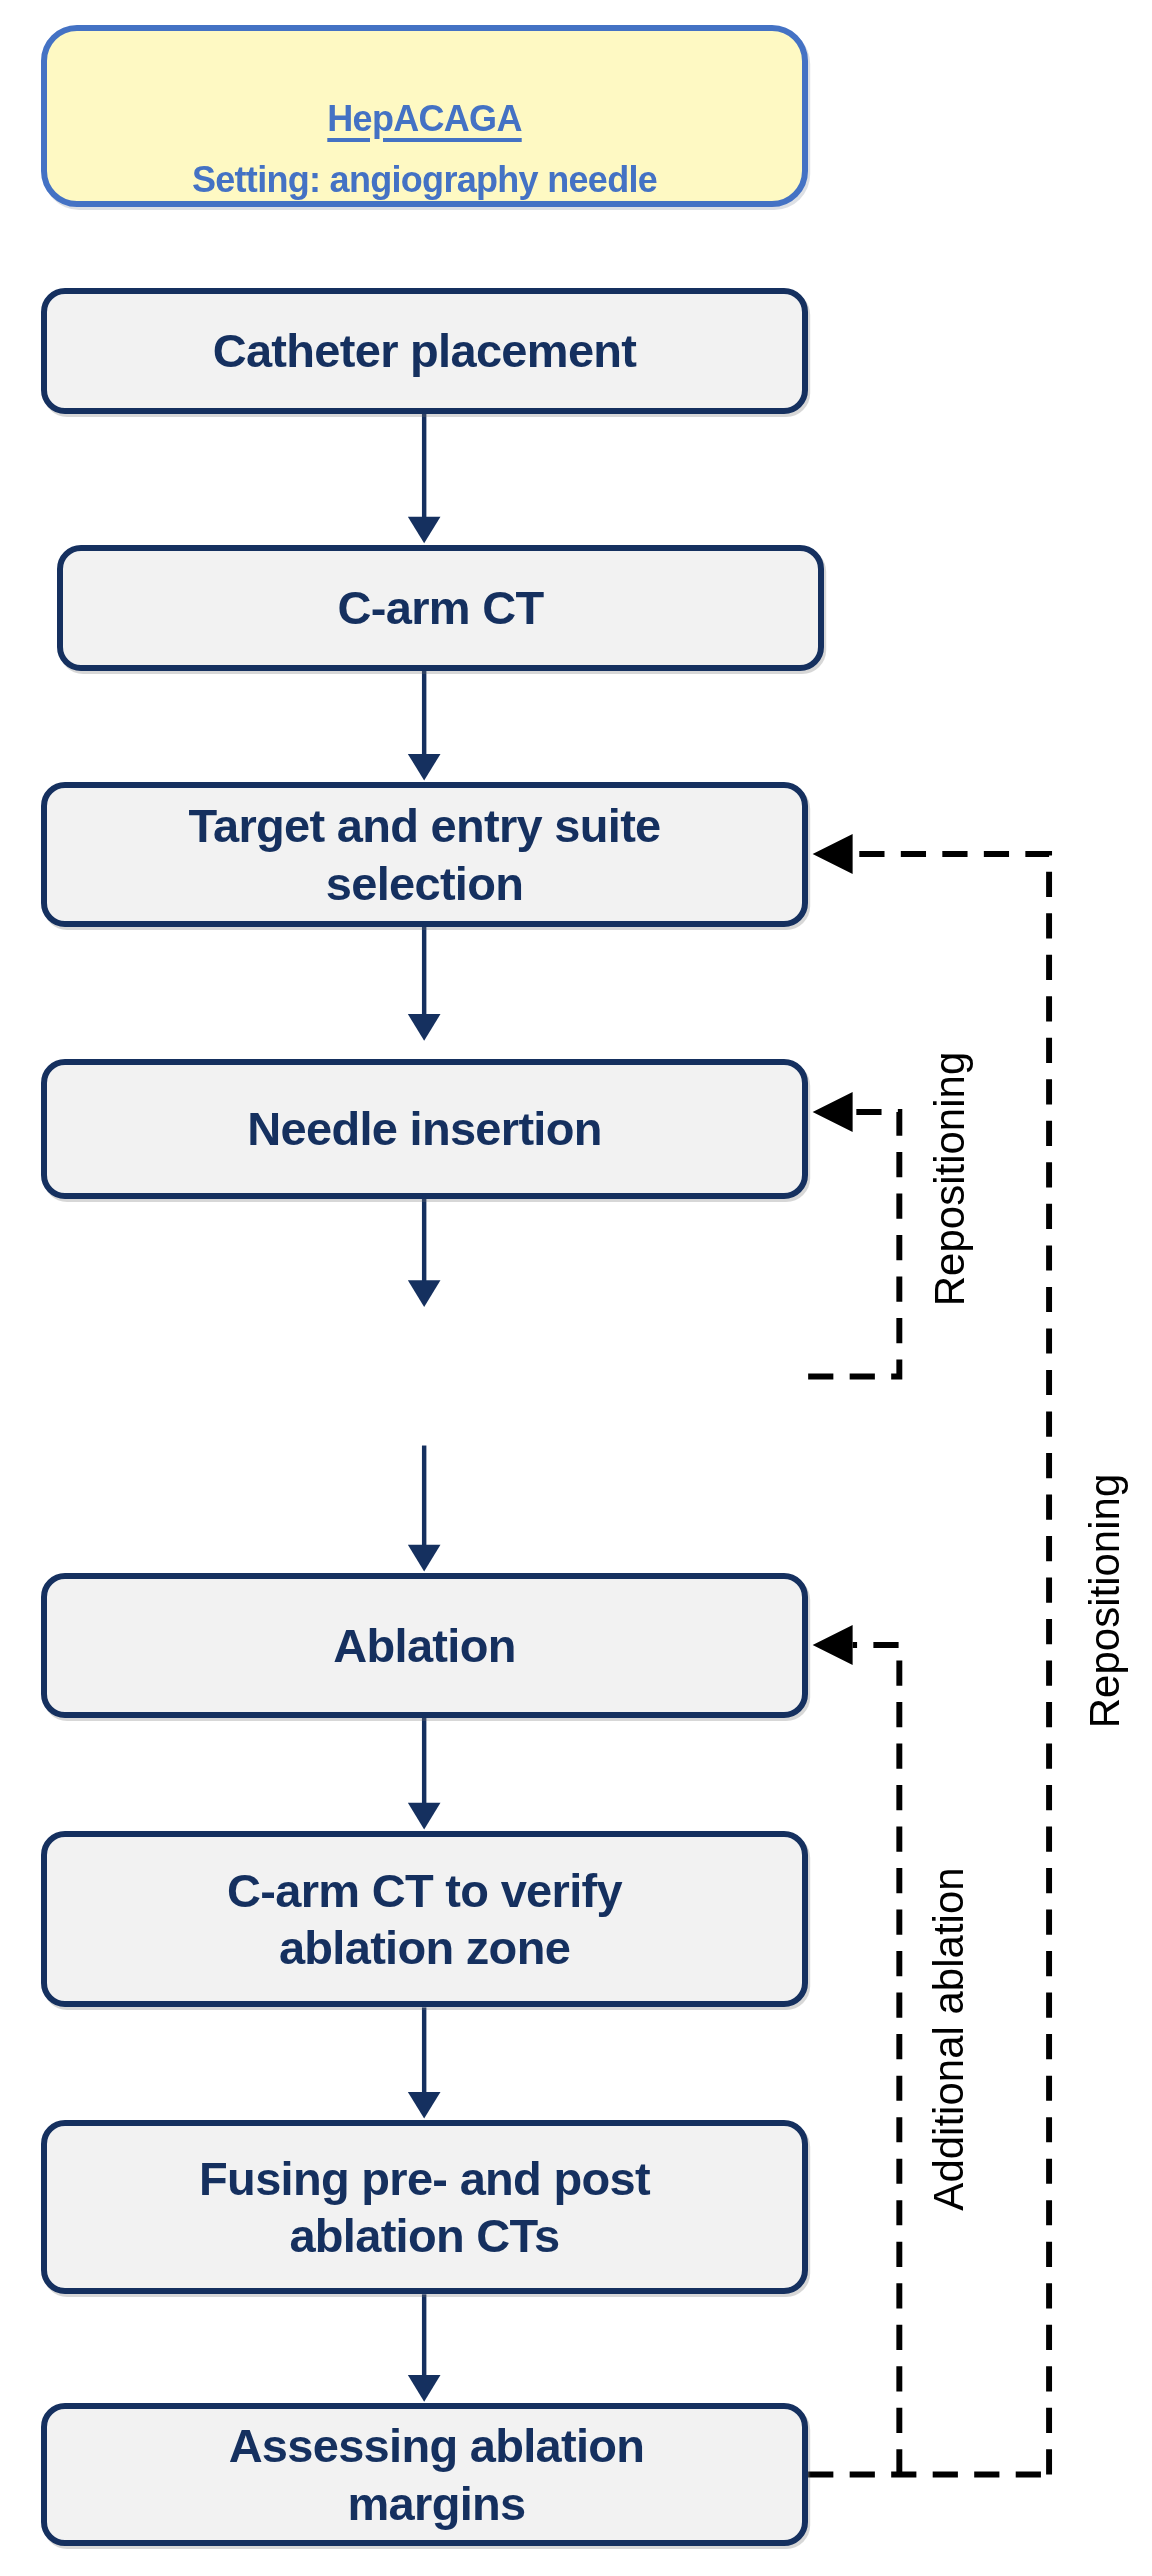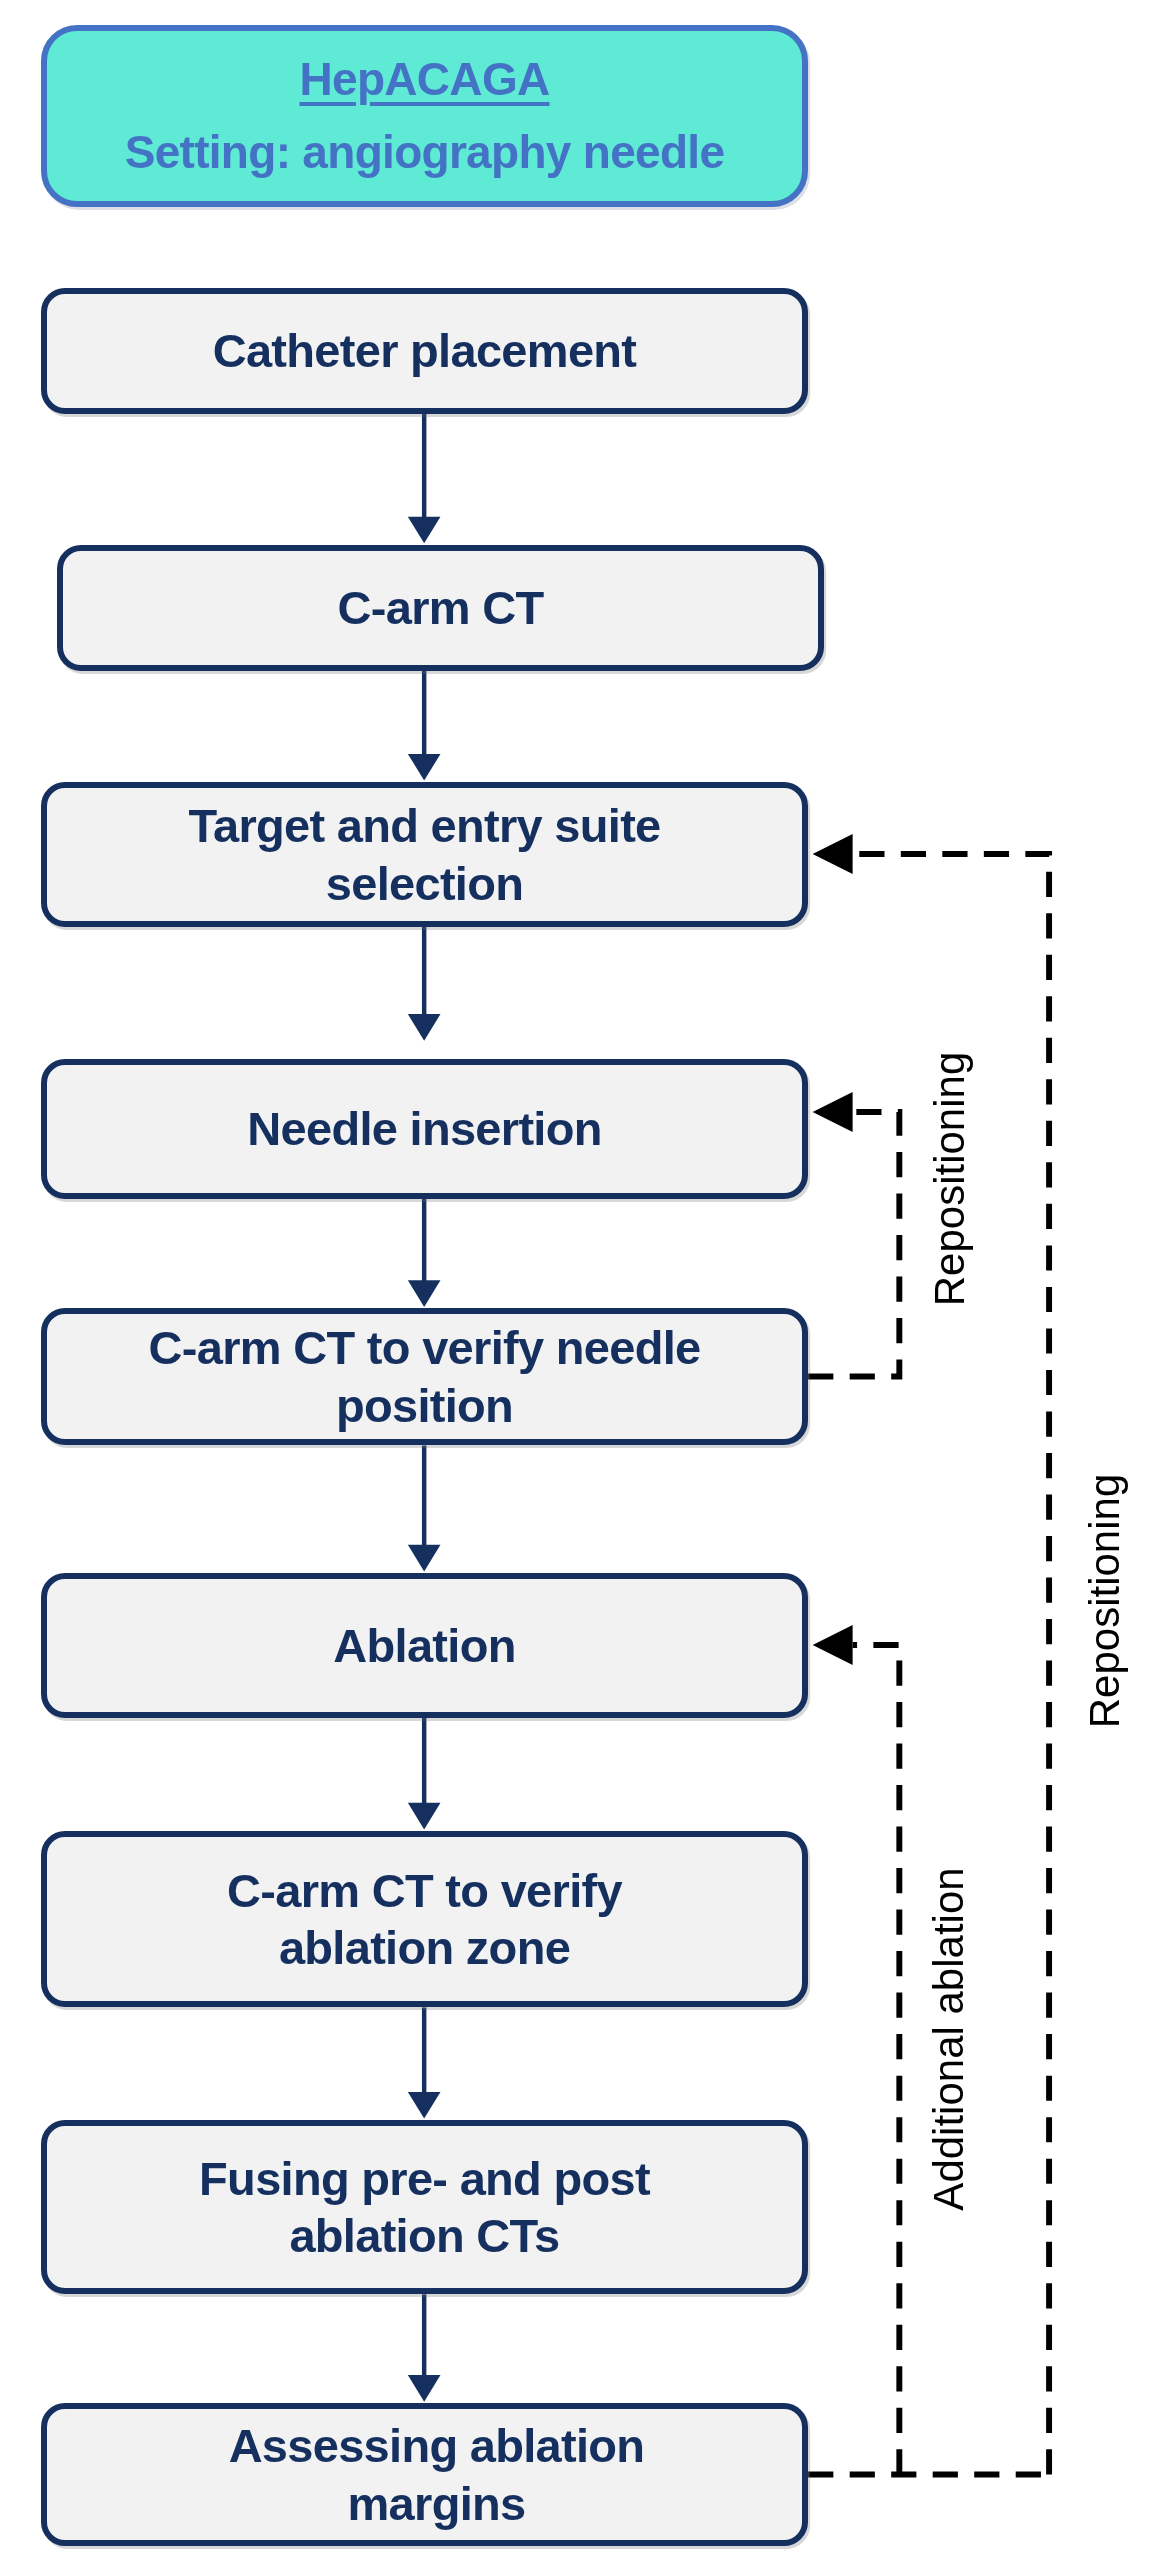--- a/index.html
+++ b/index.html
@@ -11,28 +11,28 @@
     overflow: hidden;
   }
   .canvas { position: absolute; left: 0; top: 0; width: 1153px; height: 2576px; }
   svg.connectors { position: absolute; left: 0; top: 0; }
 
   
   .title-box {
     position: absolute; left: 41px; top: 24.5px;
     width: 767px; height: 182px;
     box-sizing: border-box;
-    background: #5eead4;
+    background: #fef9c3;
     border: 6px solid #4472c4;
     border-radius: 36px;
     display: flex; flex-direction: column;
-    align-items: center; justify-content: center;
+    align-items: center; justify-content: flex-end;
     gap: 19px;
     color: #4472c4;
-    font-weight: bold; font-size: 46px; letter-spacing: -0.7px;
+    font-weight: bold; font-size: 36px; letter-spacing: -0.7px;
     text-align: center;
     box-shadow: 2.2px 3px 0 rgba(120,130,150,0.25);
   }
   .title-main {
     text-decoration: underline;
     text-decoration-thickness: 3.7px;
     text-underline-offset: 7.4px;
   }
 
   
@@ -141,24 +141,20 @@
   <div class="node" id="node-1">
     <span class="node-label">C-arm CT</span>
   </div>
   <div class="node" id="node-2">
     <span class="node-label">Target and entry suite
 selection</span>
   </div>
   <div class="node" id="node-3">
     <span class="node-label">Needle insertion</span>
   </div>
-  <div class="node" id="node-4">
-    <span class="node-label">C-arm CT to verify needle
-position</span>
-  </div>
   <div class="node" id="node-5">
     <span class="node-label">Ablation</span>
   </div>
   <div class="node" id="node-6">
     <span class="node-label">C-arm CT to verify
 ablation zone</span>
   </div>
   <div class="node" id="node-7">
     <span class="node-label">Fusing pre- and post
 ablation CTs</span>

